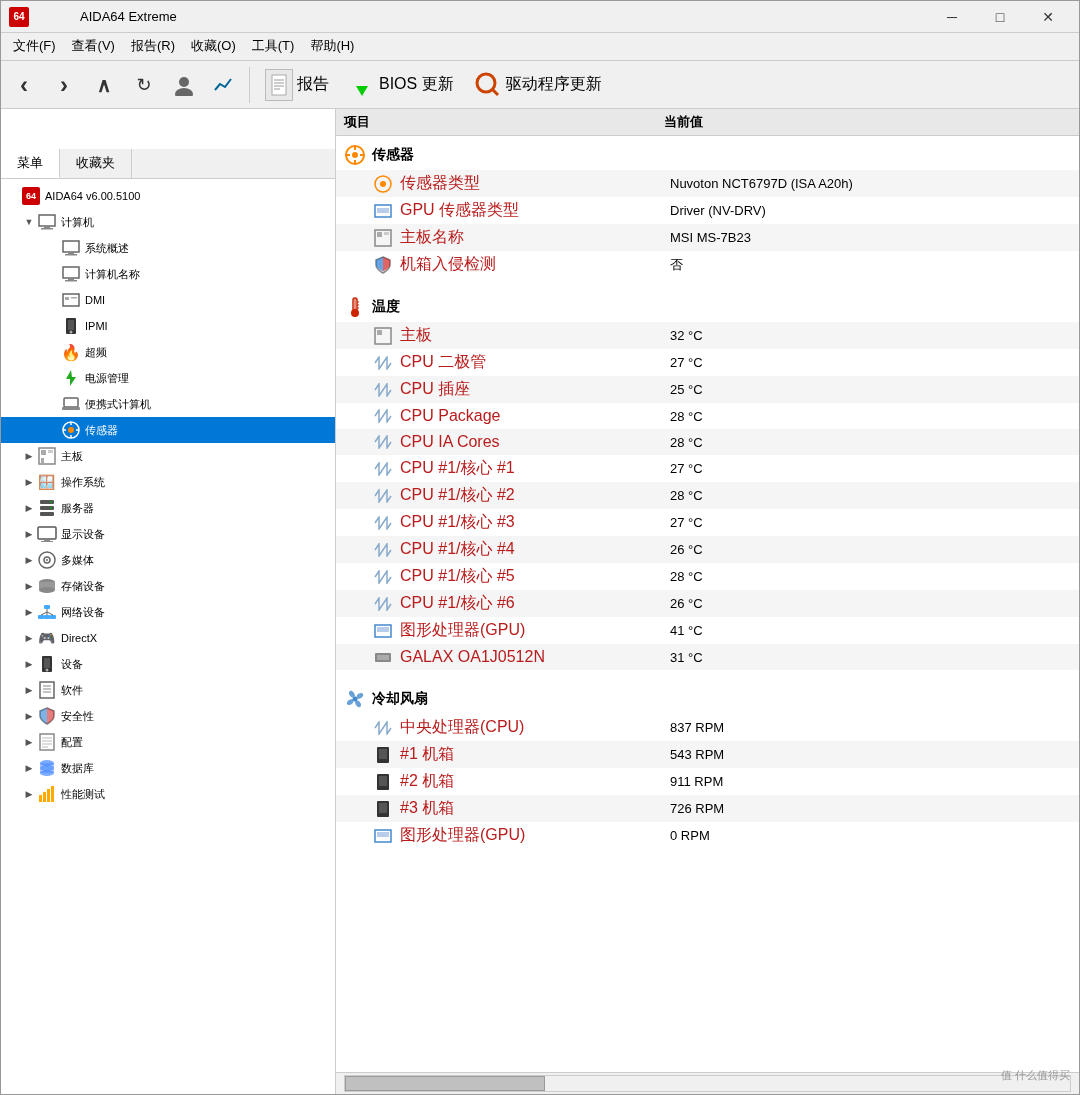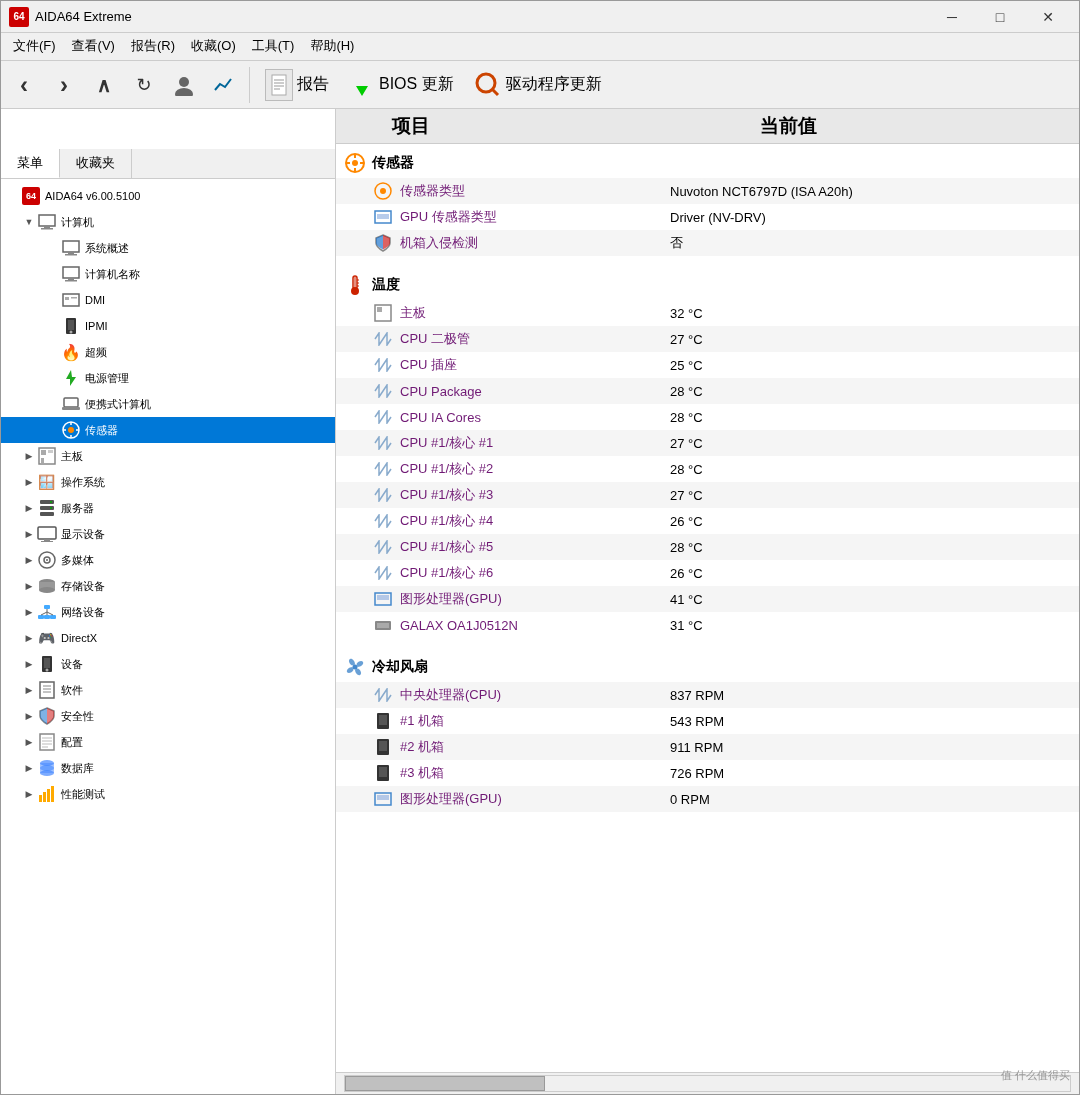--- a/index.html
+++ b/index.html
@@ -40,20 +40,21 @@
       color: white;
       font-size: 10px;
       font-weight: bold;
       margin-right: 6px;
       flex-shrink: 0;
     }
     .title-bar-text {
       flex: 1;
       font-size: 13px;
       color: #000;
+      margin-left: 45px;
     }
     .title-bar-controls {
       display: flex;
       gap: 2px;
     }
     .title-btn {
       width: 46px;
       height: 30px;
       background: transparent;
       border: none;
@@ -205,24 +206,23 @@
       overflow: hidden;
       background: #fff;
     }
     .content-header {
       display: flex;
       background: #e8e8e8;
       border-bottom: 1px solid #ccc;
       padding: 4px 8px;
     }
     .content-header-item {
-      font-size: 19px;
+      font-size: 13px;
       font-weight: bold;
       color: #000;
-      margin-left: 48px;
     }
     .content-header-item:first-child { width: 320px; }
     .content-header-item:last-child { flex: 1; }
 
     .content-scroll {
       flex: 1;
       overflow-y: scroll;
       overflow-x: hidden;
       padding: 0;
     }
@@ -258,22 +258,22 @@
       height: 18px;
       margin-right: 6px;
       display: flex;
       align-items: center;
       justify-content: center;
       font-size: 13px;
       flex-shrink: 0;
     }
     .data-label {
       width: 270px;
-      font-size: 13px;
-      color: #701a75;
+      font-size: 16px;
+      color: #b91c1c;
       flex-shrink: 0;
     }
     .data-value {
       flex: 1;
       font-size: 13px;
       color: #000;
     }
     .spacer-row {
       height: 10px;
       background: #fff;
@@ -713,20 +713,31 @@
             <svg width="18" height="14" viewBox="0 0 18 14">
                 <rect x="1" y="1" width="16" height="12" fill="none" stroke="#4488cc" stroke-width="1.5"></rect>
                 <rect x="3" y="4" width="12" height="5" fill="#88aadd" opacity="0.6"></rect>
               </svg>
           </div>
           <div class="data-label">GPU 传感器类型</div>
           <div class="data-value">Driver  (NV-DRV)</div>
         </div>
         <div class="data-row">
           <div class="data-icon">
+            <svg width="18" height="18" viewBox="0 0 18 18">
+                <rect x="1" y="1" width="16" height="16" fill="none" stroke="#888" stroke-width="1.5"></rect>
+                <rect x="3" y="3" width="5" height="5" fill="#aaa"></rect>
+                <rect x="10" y="3" width="5" height="3" fill="#ccc"></rect>
+              </svg>
+          </div>
+          <div class="data-label">主板名称</div>
+          <div class="data-value">MSI MS-7B23</div>
+        </div>
+        <div class="data-row">
+          <div class="data-icon">
             <svg width="16" height="18" viewBox="0 0 16 18">
               <path d="M8 1 L15 4 L15 9 C15 13 8 17 8 17 C8 17 1 13 1 9 L1 4 Z" fill="none" stroke="#888" stroke-width="1.5"></path>
               <path d="M8 1 L15 4 L15 9 C15 11 11 14 8 15.5" fill="#cc0000" opacity="0.6"></path>
               <path d="M8 1 L1 4 L1 9 C1 11 5 14 8 15.5" fill="#0066cc" opacity="0.6"></path>
             </svg>
           </div>
           <div class="data-label">机箱入侵检测</div>
           <div class="data-value">否</div>
         </div>
 

